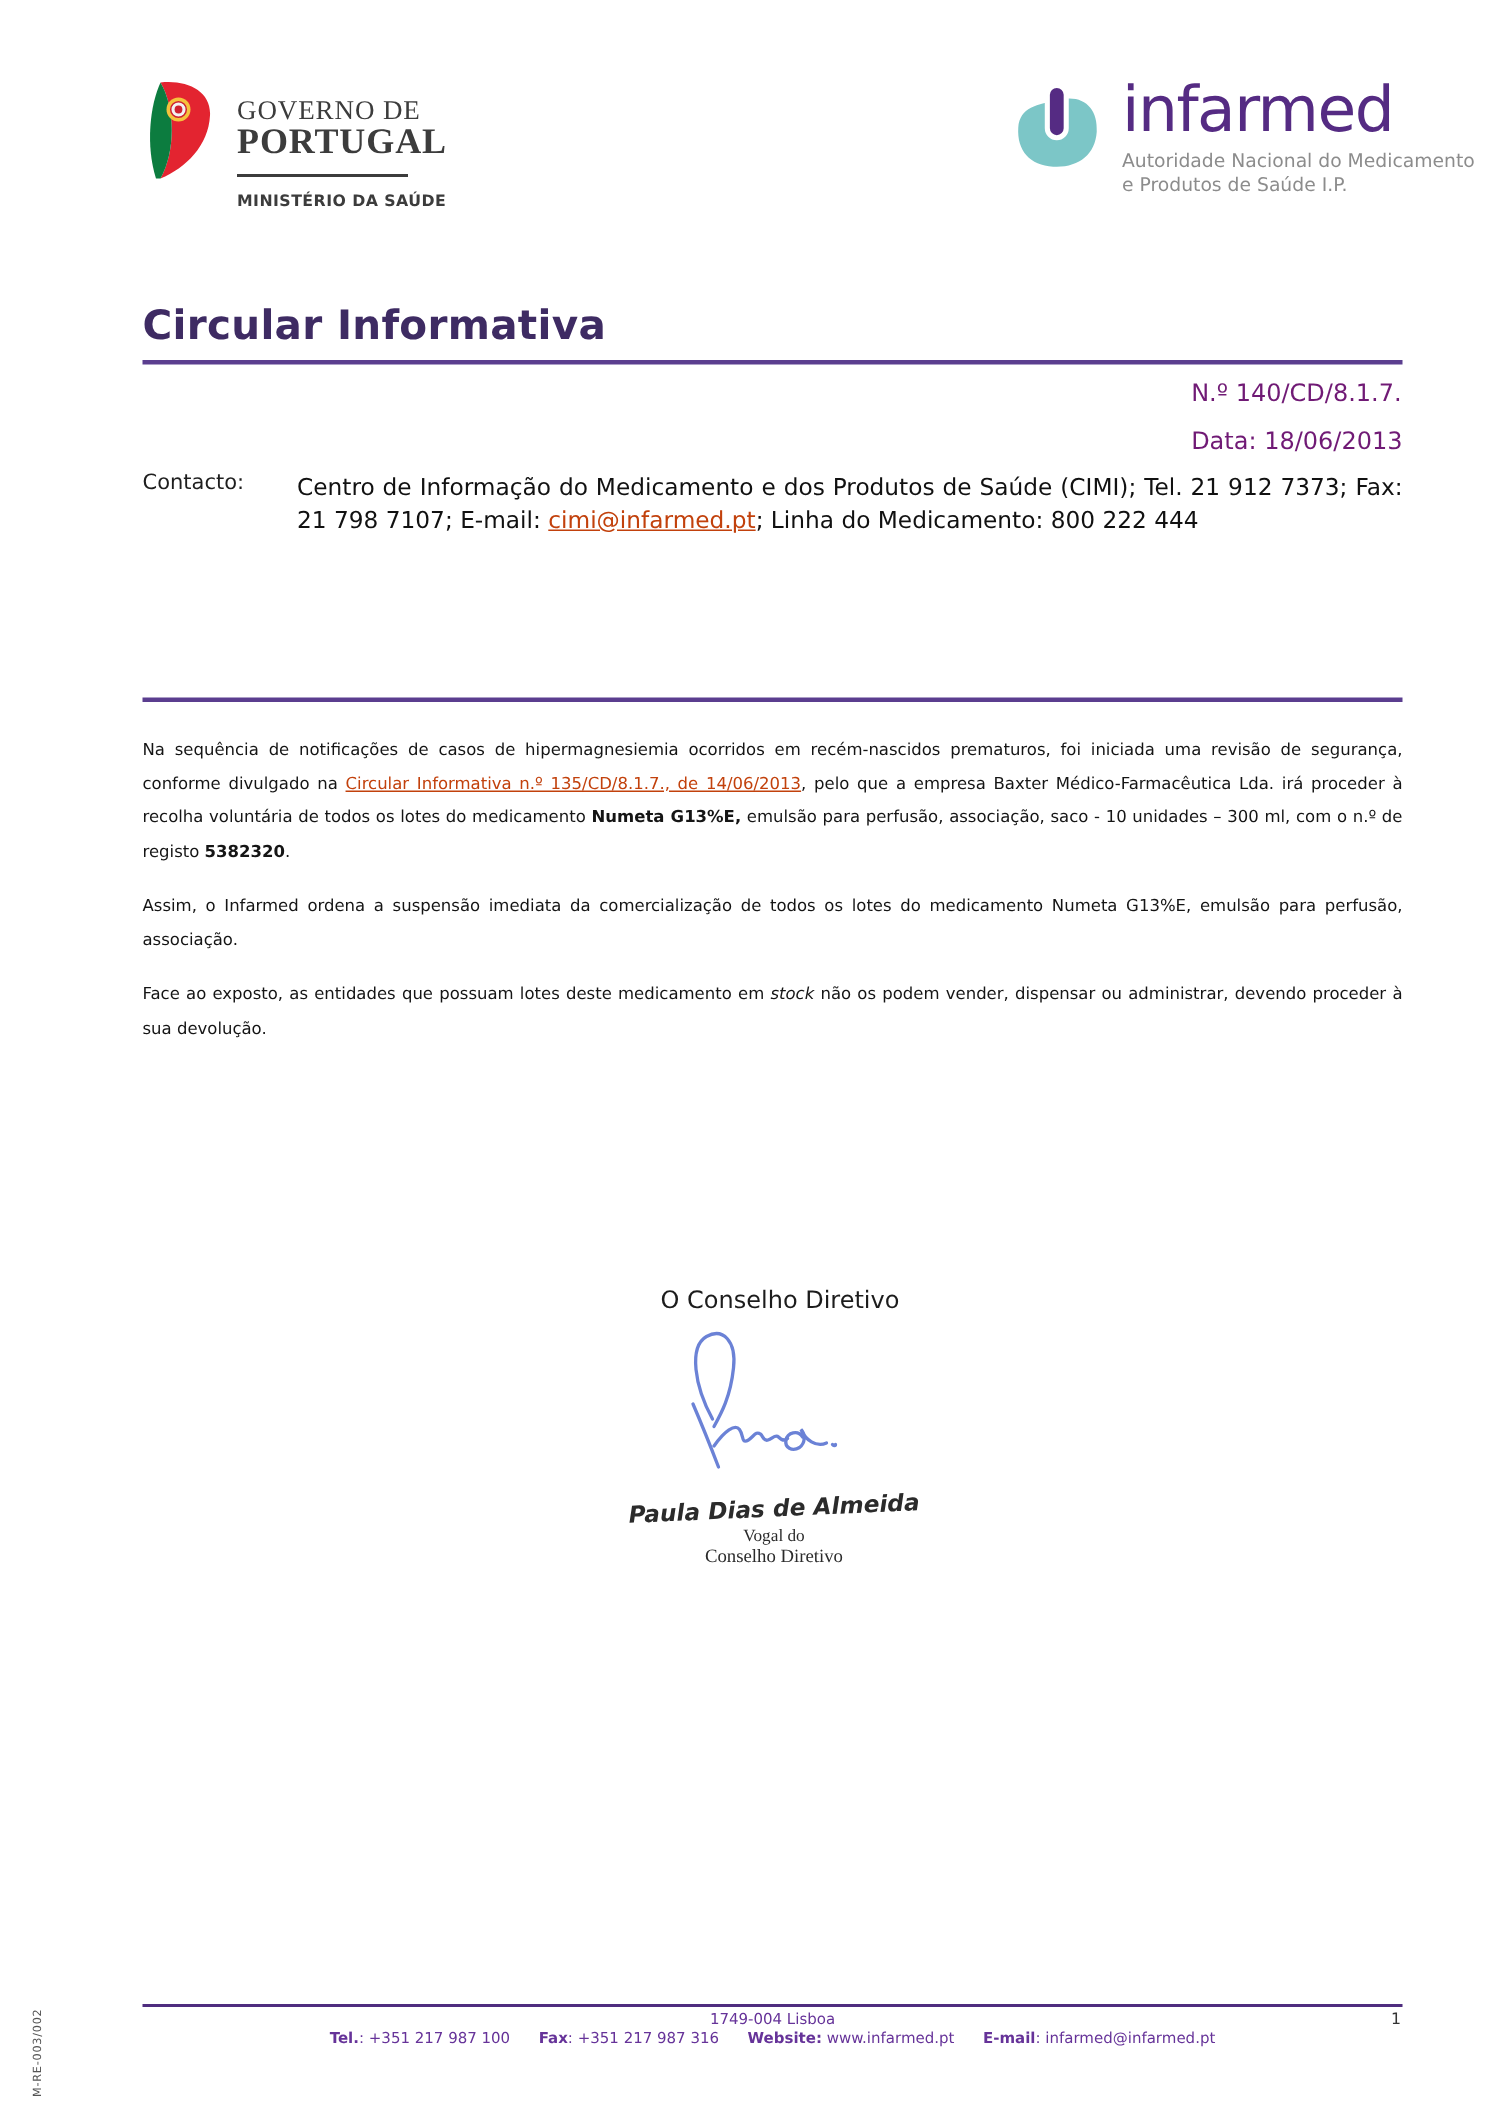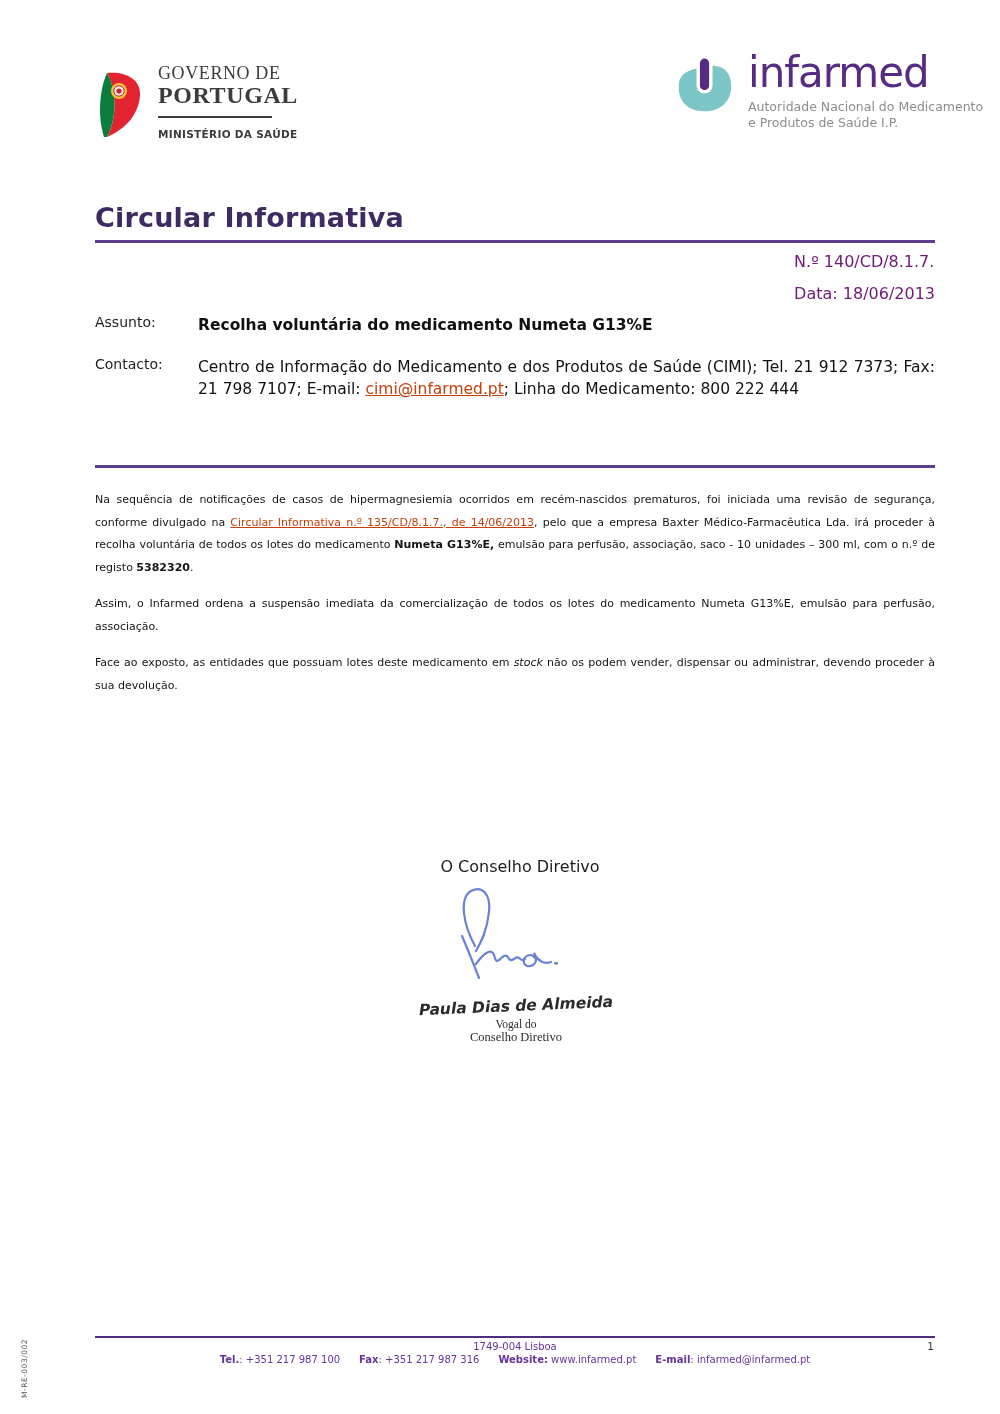--- a/index.html
+++ b/index.html
@@ -1,20 +1,20 @@
 <!DOCTYPE html>
 <html><head>
 <meta charset="utf-8">
 <style>
   html,body{margin:0;padding:0;background:#fff;}
   .page{position:relative;width:1000px;height:1414px;background:#ffffff;overflow:hidden;
         font-family:"DejaVu Sans","Liberation Sans",sans-serif;color:#151515;}
 
   
-  .gov-logo{position:absolute;left:95px;top:54px;display:flex;gap:15px;align-items:flex-end;}
+  .gov-logo{position:absolute;left:95px;top:54px;display:flex;gap:15px;}
   .flag-icon svg{width:48px;height:68px;display:block;}
   .gov-text{padding-top:10px;}
   .gov-line1{font-family:"Liberation Serif","DejaVu Serif",serif;font-size:18px;color:#3c3c3c;letter-spacing:.6px;line-height:1.05;}
   .gov-line2{font-family:Liberation Serif, serif;font-size:24px;font-weight:bold;color:#3c3c3c;letter-spacing:.6px;line-height:1.05;}
   .gov-divider{width:114px;height:2px;background:#3c3c3c;margin:8px 0 10px;}
   .gov-ministry{font-size:10.5px;font-weight:bold;color:#3c3c3c;letter-spacing:.3px;}
 
   .infarmed-logo{position:absolute;left:674px;top:50px;display:flex;gap:12px;}
   .infarmed-icon svg{width:62px;height:62px;display:block;margin-top:4px;}
   .infarmed-name{font-size:42px;color:#552b83;line-height:1.1;letter-spacing:-1px;}
@@ -104,24 +104,20 @@
   <div class="title">Circular Informativa</div>
   <div class="rule title-rule"></div>
 
   <div class="ref-block">
     <div class="ref-number">N.º 140/CD/8.1.7.</div>
     <div class="ref-date">Data: 18/06/2013</div>
   </div>
 
   <div class="meta">
     <div class="meta-row">
-      <div class="meta-label">Assunto:</div>
-      <div class="meta-value bold">Recolha voluntária do medicamento Numeta G13%E</div>
-    </div>
-    <div class="meta-row">
       <div class="meta-label">Contacto:</div>
       <div class="meta-value justify"><span class="seg-normal">Centro de Informação do Medicamento e dos Produtos de Saúde (CIMI); Tel. 21 912 7373; Fax: 21 798 7107; E-mail: </span><a class="seg-link">cimi@infarmed.pt</a><span class="seg-normal">; Linha do Medicamento: 800 222 444</span></div>
     </div>
   </div>
   <div class="rule meta-rule"></div>
 
   <div class="body-text">
     <p><span class="seg-normal">Na sequência de notificações de casos de hipermagnesiemia ocorridos em recém-nascidos prematuros, foi iniciada uma revisão de segurança, conforme divulgado na </span><a class="seg-link">Circular Informativa n.º 135/CD/8.1.7., de 14/06/2013</a><span class="seg-normal">, pelo que a empresa Baxter Médico-Farmacêutica Lda. irá proceder à recolha voluntária de todos os lotes do medicamento </span><span class="seg-bold">Numeta G13%E,</span><span class="seg-normal"> emulsão para perfusão, associação, saco - 10 unidades – 300 ml, com o n.º de registo </span><span class="seg-bold">5382320</span><span class="seg-normal">.</span></p>
     <p><span class="seg-normal">Assim, o Infarmed ordena a suspensão imediata da comercialização de todos os lotes do medicamento Numeta G13%E, emulsão para perfusão, associação.</span></p>
     <p><span class="seg-normal">Face ao exposto, as entidades que possuam lotes deste medicamento em </span><span class="seg-italic">stock</span><span class="seg-normal"> não os podem vender, dispensar ou administrar, devendo proceder à sua devolução.</span></p>

